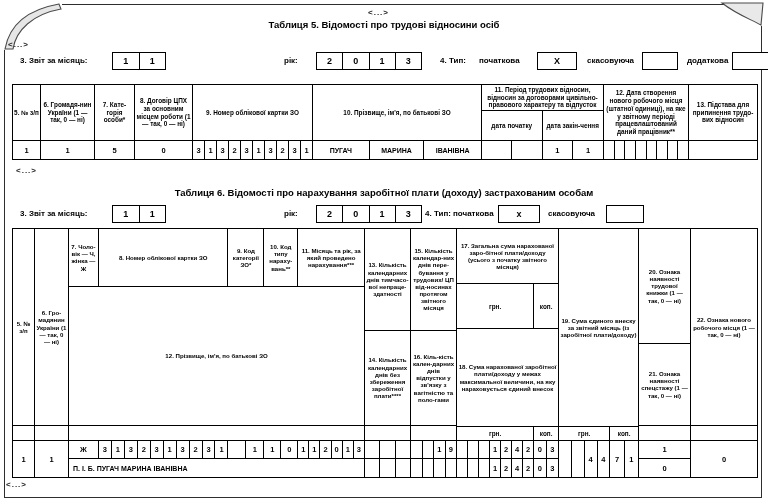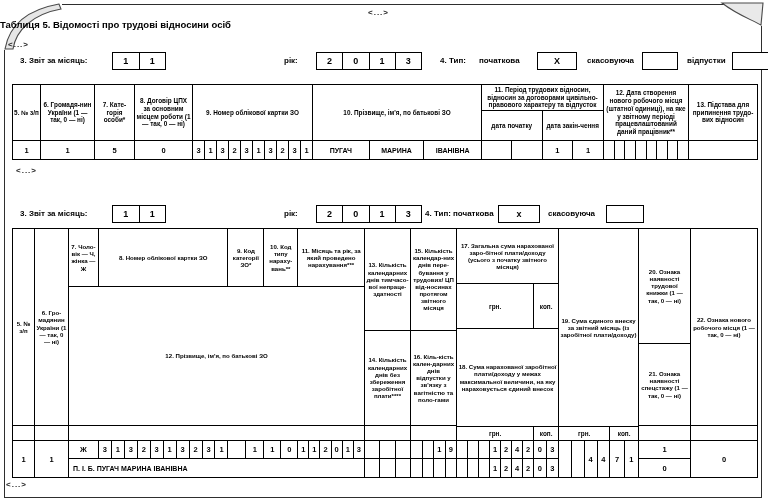--- a/index.html
+++ b/index.html
@@ -1,21 +1,21 @@
 <!DOCTYPE html>
 <html><head>
 <meta charset="utf-8">
 <style>
   html,body{margin:0;padding:0;background:#888;}
   .page{position:relative;width:768px;height:504px;background:#fff;overflow:hidden;
         font-family:"Liberation Sans",sans-serif;color:#000;font-weight:bold;}
   .frame{position:absolute;left:4px;top:4px;width:758px;height:494px;border:1.5px solid #2e2e2e;box-sizing:border-box;}
   .curl{position:absolute;}
   .mark{position:absolute;font-size:8px;letter-spacing:1px;color:#222;}
-  .title{position:absolute;left:0;width:100%;text-align:left;font-size:9.5px;}
+  .title{position:absolute;left:0;width:100%;text-align:center;font-size:9.5px;}
   
   .filter{position:absolute;left:16px;width:748px;height:18px;font-size:8px;}
   .flabel{position:absolute;top:4px;white-space:nowrap;}
   .fbox{position:absolute;top:0;height:16px;border:1.6px solid #000;display:flex;box-sizing:content-box;background:#fff;}
   .fbox .dcell{font-size:9px;}
   
   .tbl{position:absolute;left:12px;border:1.6px solid #000;display:flex;background:#fff;box-sizing:content-box;}
   .cg{flex:0 0 auto;display:flex;flex-direction:column;box-sizing:border-box;}
   .br{border-right:1px solid #000;}
   .bb{border-bottom:1px solid #000;}
@@ -71,21 +71,21 @@
       </div>
     <span class="flabel" style="left:424px">4. Тип:</span>
     <span class="flabel" style="left:463px">початкова</span>
     <div class="fbox" style="left:521px;width:38px">
       <div class="dcell">X</div>
     </div>
     <span class="flabel" style="left:571px">скасовуюча</span>
     <div class="fbox" style="left:626px;width:34px">
       <div class="dcell"></div>
     </div>
-    <span class="flabel" style="left:671px">відпустки</span>
+    <span class="flabel" style="left:671px">додаткова</span>
     <div class="fbox" style="left:716px;width:36px">
       <div class="dcell"></div>
     </div>
   </div>
 
   <div class="tbl t5" style="top:84px;height:74px">
     <div class="cg br" style="width:28px">
       <div class="hc bb" style="height:56px">5. № з/п</div>
       <div class="dc" style="height:18px">1</div>
     </div>
@@ -153,20 +153,21 @@
           <div class="dcell"></div>
           <div class="dcell"></div>
         </div>
     </div>
     <div class="cg" style="width:68px">
       <div class="hc bb" style="height:56px">13. Підстава для припинення трудо-вих відносин</div>
       <div class="dc" style="height:18px"></div>
     </div>
   </div>
 
+  <div class="title" style="top:187px">Таблиця 6. Відомості про нарахування заробітної плати (доходу) застрахованим особам</div>
 
   <div class="filter" style="top:205px">
     <span class="flabel" style="left:4px">3. Звіт за місяць:</span>
     <div class="fbox" style="left:96px;width:52px">
         <div class="dcell">1</div>
         <div class="dcell">1</div>
       </div>
     <span class="flabel" style="left:268px">рік:</span>
     <div class="fbox" style="left:300px;width:104px">
         <div class="dcell">2</div>

